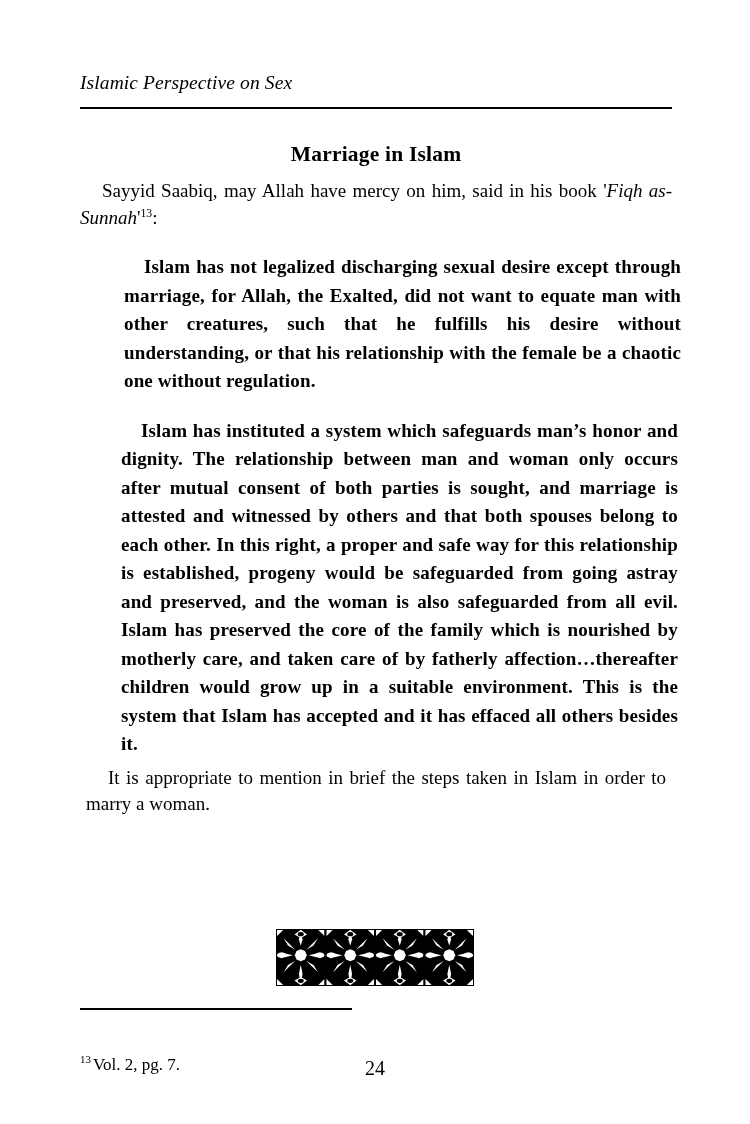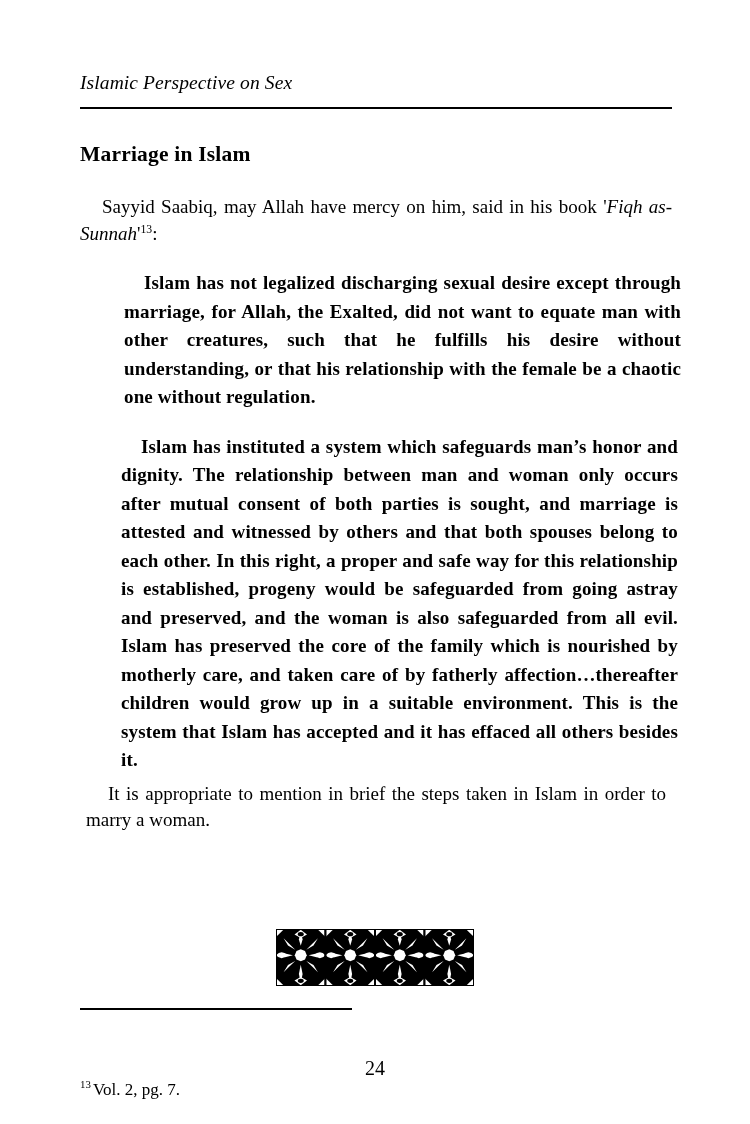--- a/index.html
+++ b/index.html
@@ -39,31 +39,31 @@
     line-height: 1.1;
     white-space: nowrap;
   }
 
   
   .chapter-title {
     position: absolute;
     left: 80px;
     top: 128px;
     width: 592px;
-    text-align: left;
+    text-align: center;
     font-weight: bold;
     font-size: 21.5px;
     letter-spacing: 0.2px;
   }
 
   
   .body-region {
     position: absolute;
     left: 80px;
-    top: 194px;
+    top: 178px;
     width: 592px;
   }
 
   p.body-para {
     margin: 6px;
     font-size: 19px;
     line-height: 26.5px;
     text-align: justify;
     text-indent: 22px;
     hyphens: none;
@@ -122,21 +122,21 @@
     position: absolute;
     left: 80px;
     top: 1008px;
     width: 272px;
     height: 0;
     border-top: 2px solid #000;
   }
   .footnote {
     position: absolute;
     left: 80px;
-    top: 1079px;
+    top: 1054px;
     width: 500px;
     font-size: 17px;
     line-height: 22px;
   }
   .footnote sup {
     font-size: 0.64em;
     vertical-align: super;
     line-height: 0;
     margin-right: 2px;
   }

